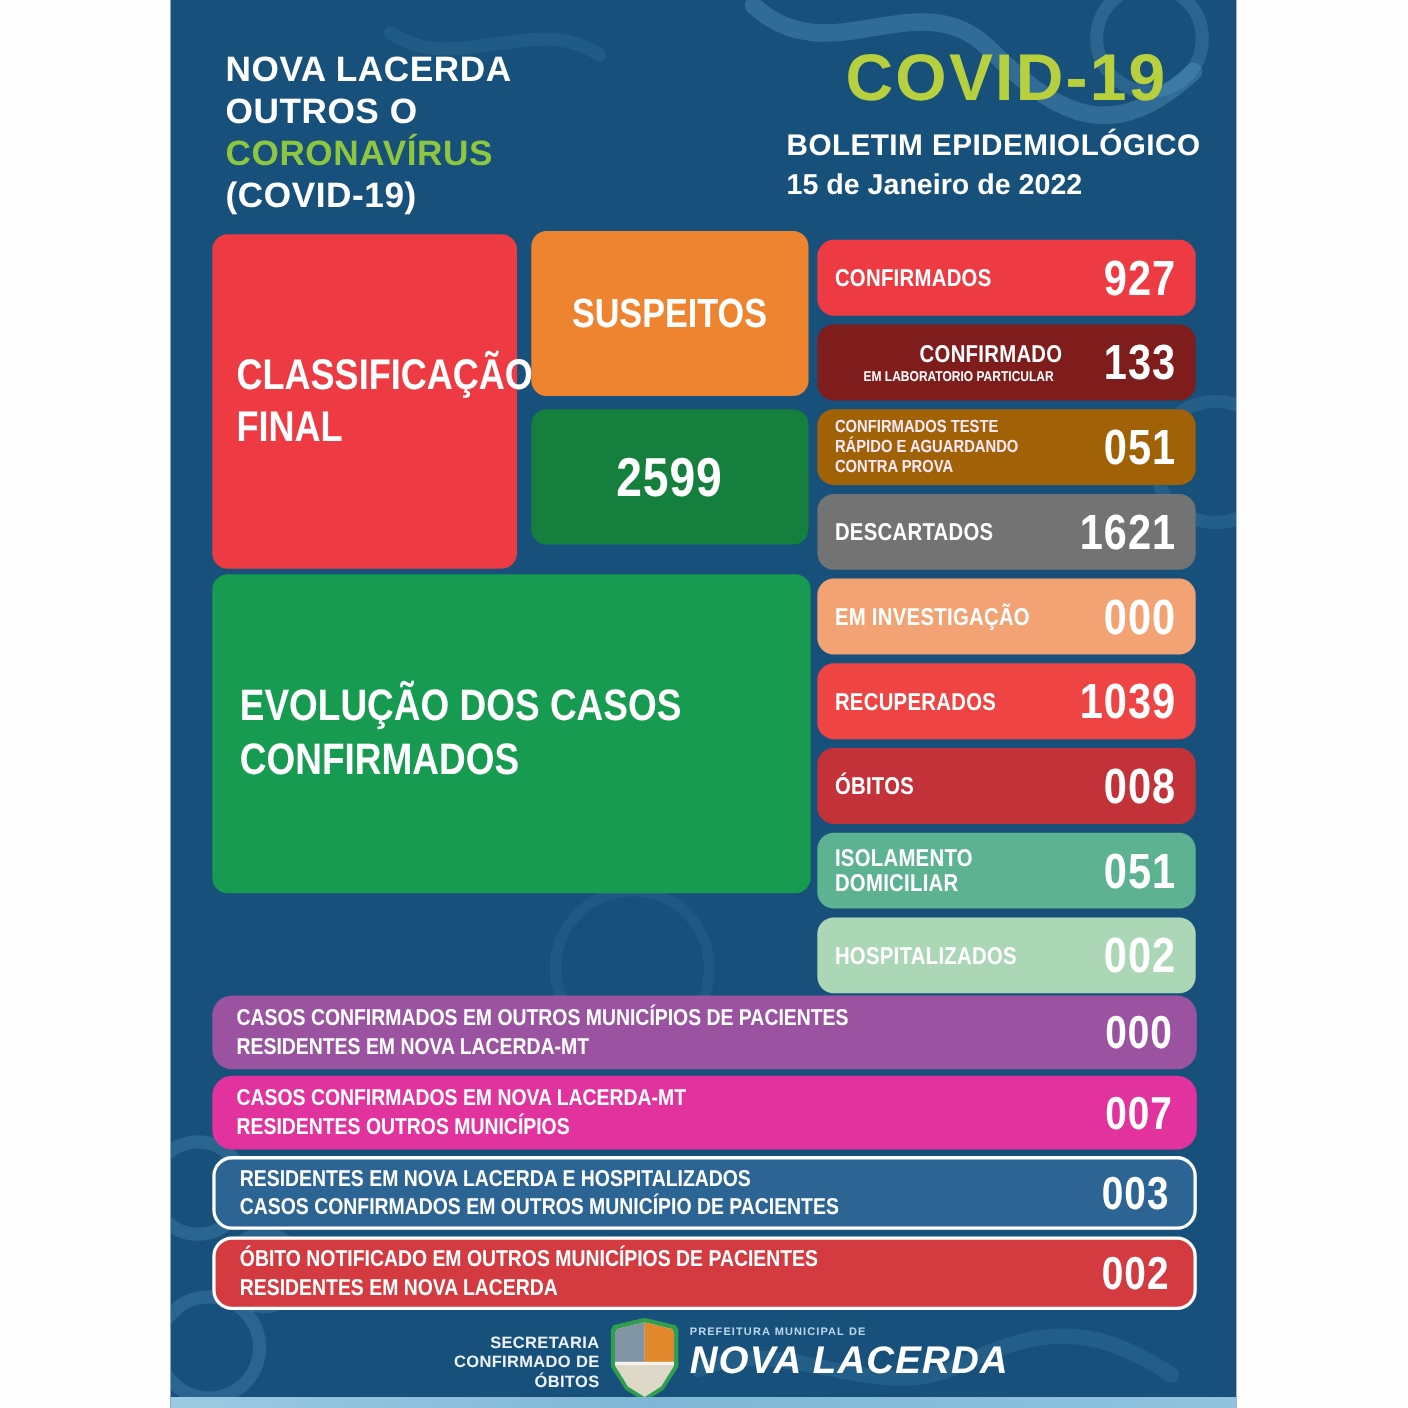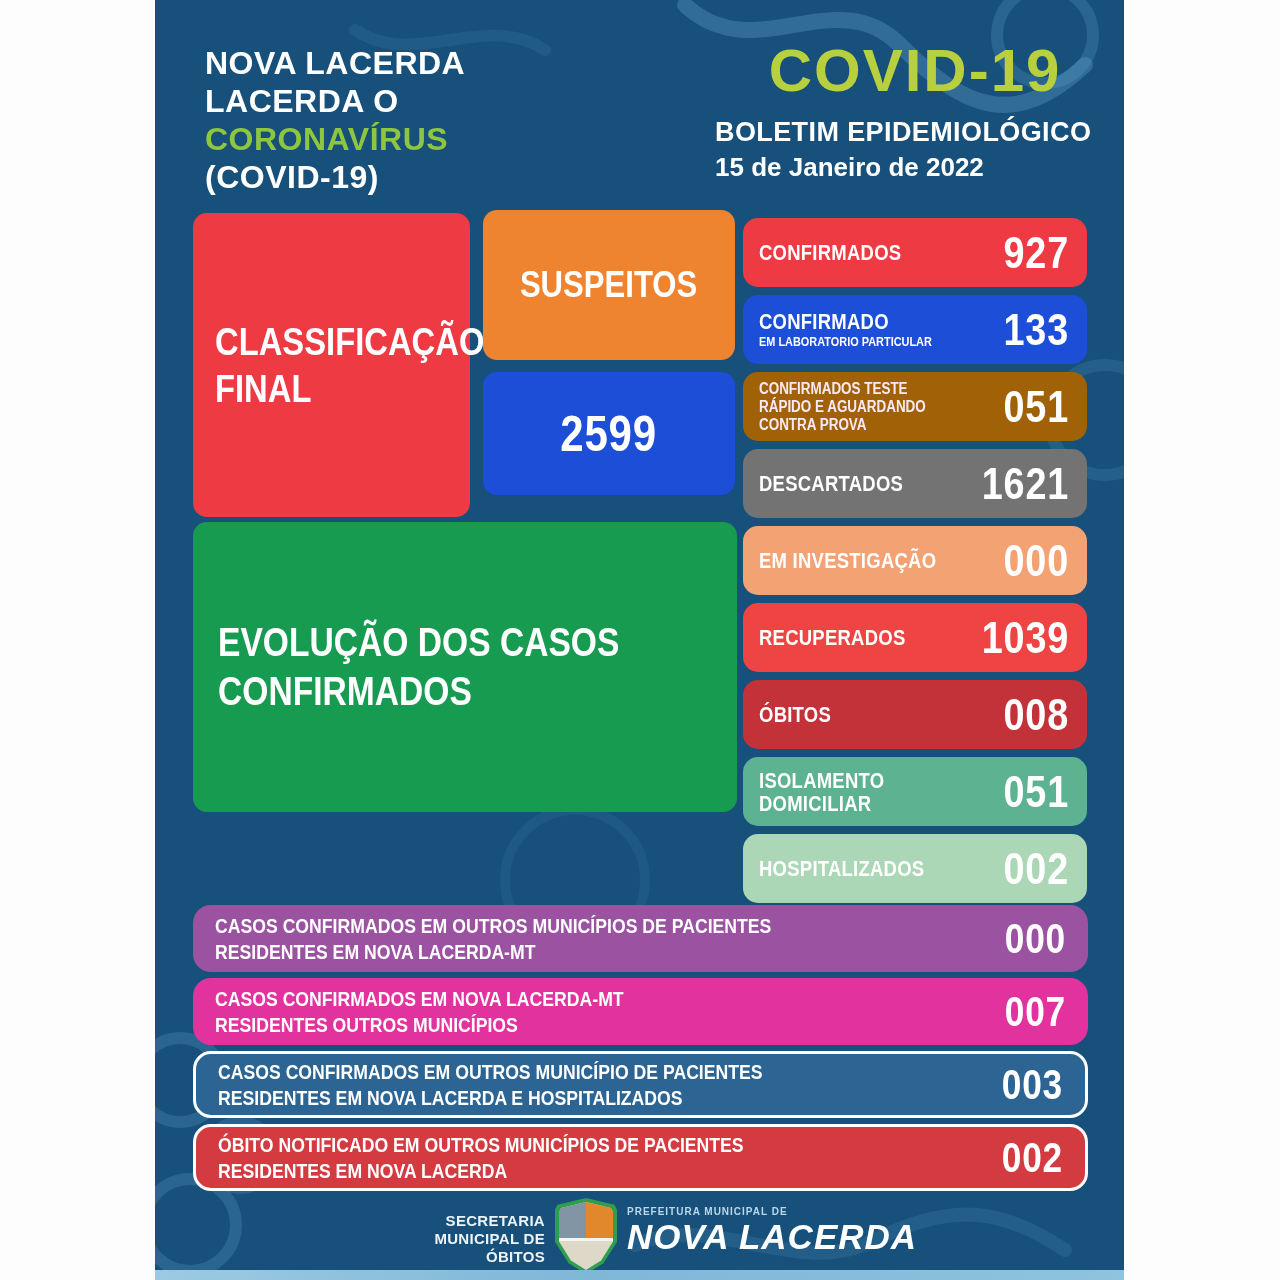--- a/index.html
+++ b/index.html
@@ -31,21 +31,21 @@
     margin-top:15px;letter-spacing:.4px;}
   .bulletin-date{display:block;color:#fff;font-size:26px;font-weight:bold;margin-top:4px;}
 
   
   .card{position:absolute;border-radius:14px;color:#fff;font-weight:bold;}
   .card-classif{left:38px;top:213px;width:277px;height:304px;background:#ee3a43;
     display:flex;align-items:center;padding-left:22px;box-sizing:border-box;
     font-size:39px;line-height:47px;}
   .card-susp{left:328px;top:210px;width:252px;height:150px;background:#ef8430;
     display:flex;align-items:center;justify-content:center;font-size:37px;}
-  .card-susp-val{left:328px;top:372px;width:252px;height:123px;background:#1d4ed8;
+  .card-susp-val{left:328px;top:372px;width:252px;height:123px;background:#15803d;
     display:flex;align-items:center;justify-content:center;font-size:50px;letter-spacing:1px;}
   .card-evol{left:38px;top:522px;width:544px;height:290px;background:#169b51;
     display:flex;align-items:center;padding-left:25px;box-sizing:border-box;
     font-size:40px;line-height:49px;}
 
   
   .stats{position:absolute;left:588px;top:218px;width:344px;
     display:flex;flex-direction:column;gap:8px;}
   .stat-row{height:69px;border-radius:15px;display:flex;align-items:center;
     padding:0 18px 0 16px;box-sizing:border-box;color:#fff;}
@@ -101,21 +101,21 @@
         <circle cx="85" cy="1155" r="34" stroke-width="10" opacity="0.20"></circle>
         <circle cx="35" cy="1225" r="46" stroke-width="12" opacity="0.22"></circle>
         <path d="M480 1245 C 560 1210, 640 1280, 720 1240 S 850 1210, 910 1250" stroke-width="14" opacity="0.15"></path>
         <circle cx="420" cy="880" r="70" stroke-width="10" opacity="0.10"></circle>
         <path d="M200 30 C 260 70, 330 10, 390 50" stroke-width="12" opacity="0.12"></path>
       </g>
     </svg>
 
     <div class="hdr-left">
       <div>NOVA LACERDA</div>
-      <div>LACERDA O</div>
+      <div>OUTROS O</div>
       <div class="green">CORONAVÍRUS</div>
       <div>(COVID-19)</div>
     </div>
 
     <div class="hdr-right">
       <span class="covid-title">COVID-19</span>
       <span class="bulletin-sub">BOLETIM EPIDEMIOLÓGICO</span>
       <span class="bulletin-date">15 de Janeiro de 2022</span>
     </div>
 
@@ -141,21 +141,21 @@
       </div>
     </div>
 
     <div class="stats">
 
       <div class="stat-row" style="background-color: rgb(238, 58, 67);">
         <div class="stat-lbl"><span class="sl1 cx">CONFIRMADOS</span></div>
         <div class="stat-val"><span class="cx-r">927</span></div>
       </div>
 
-      <div class="stat-row" style="background-color: #1d4ed8;">
+      <div class="stat-row" style="background-color: #7f1d1d; text-align: right;">
         <div class="stat-lbl">
           <div class="sl1"><span class="cx">CONFIRMADO</span></div>
           <div class="sl2"><span class="cx">EM LABORATORIO PARTICULAR</span></div>
         </div>
         <div class="stat-val"><span class="cx-r">133</span></div>
       </div>
 
       <div class="stat-row txt-pale" style="background-color: #a16207;">
         <div class="stat-lbl">
           <div class="sl3"><span class="cx">CONFIRMADOS TESTE</span></div>
@@ -210,39 +210,39 @@
       <div class="bar" style="background-color: rgb(226, 50, 158);">
         <div class="bar-lbl">
           <div><span class="cx">CASOS CONFIRMADOS EM NOVA LACERDA-MT</span></div>
           <div><span class="cx">RESIDENTES OUTROS MUNICÍPIOS</span></div>
         </div>
         <div class="bar-val"><span class="cx-r">007</span></div>
       </div>
 
       <div class="bar bordered" style="background-color: rgb(44, 101, 148);">
         <div class="bar-lbl">
+          <div><span class="cx">RESIDENTES EM NOVA LACERDA E HOSPITALIZADOS</span></div>
           <div><span class="cx">CASOS CONFIRMADOS EM OUTROS MUNICÍPIO DE PACIENTES</span></div>
-          <div><span class="cx">RESIDENTES EM NOVA LACERDA E HOSPITALIZADOS</span></div>
         </div>
         <div class="bar-val"><span class="cx-r">003</span></div>
       </div>
 
       <div class="bar bordered" style="background-color: rgb(212, 59, 65);">
         <div class="bar-lbl">
           <div><span class="cx">ÓBITO NOTIFICADO EM OUTROS MUNICÍPIOS DE PACIENTES</span></div>
           <div><span class="cx">RESIDENTES EM NOVA LACERDA</span></div>
         </div>
         <div class="bar-val"><span class="cx-r">002</span></div>
       </div>
 
     </div>
 
     <div class="foot-secr">
       <div>SECRETARIA</div>
-      <div>MUNICIPAL DE</div>
+      <div>CONFIRMADO DE</div>
       <div>ÓBITOS</div>
     </div>
 
     <div class="crest">
       <div class="crest-in">
         <div class="crest-tl"></div>
         <div class="crest-tr"></div>
         <div class="crest-mid"></div>
       </div>
     </div>

